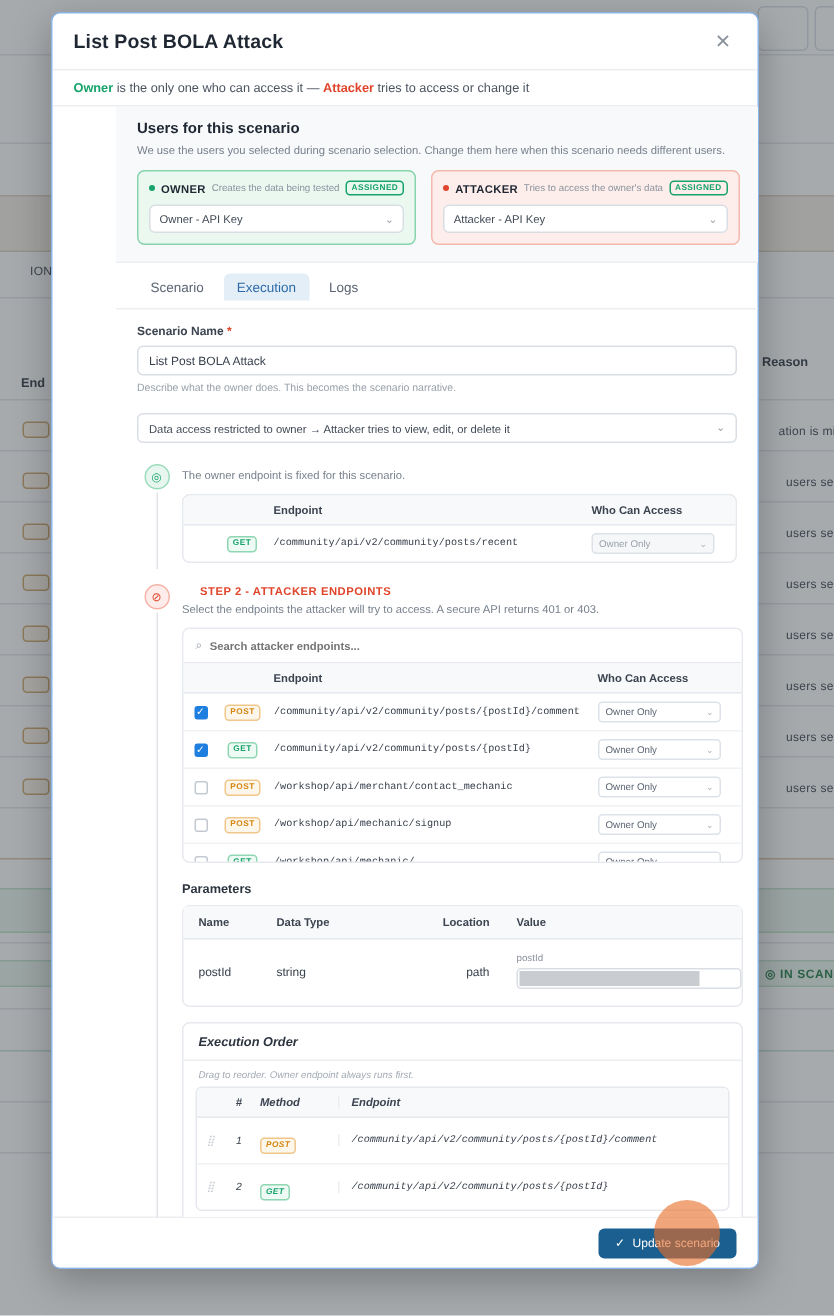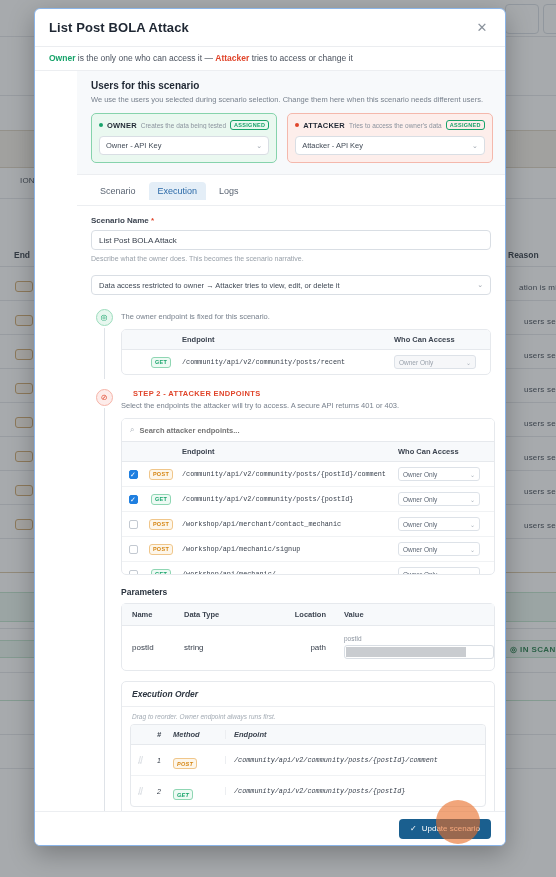--- a/index.html
+++ b/index.html
@@ -321,21 +321,21 @@
     <div class="bg-toprow" style="top:36px;height:1px;"></div>
     <div class="bg-btnbox" style="left:505px;top:4px;width:34px;height:30px;"></div>
     <div class="bg-btnbox" style="left:543px;top:4px;width:26px;height:30px;"></div>
     <div class="bg-toprow" style="top:95px;"></div>
 
     <div class="bg-band" style="top:130px;height:38px;"></div>
     <div class="bg-text" style="left:4px;top:176px;">ION</div>
 
     <div class="bg-toprow" style="top:198px;"></div>
     <div class="bg-head" style="left:14px;top:250px;">End</div>
-    <div class="bg-head" style="left:508px;top:250px;">Reason</div>
+    <div class="bg-head" style="left:508px;top:236px;">Reason</div>
     <div class="bg-toprow" style="top:266px;"></div>
 
     <div class="bg-chip" style="left:15px;top:281px;width:18px;height:11px;"></div>
     <div class="bg-text" style="left:503px;top:283px;">ation is missing</div>
     <div class="bg-toprow" style="top:300px;"></div>
 
     <div class="bg-chip" style="left:15px;top:315px;width:18px;height:11px;"></div>
     <div class="bg-text" style="left:508px;top:317px;">users selected</div>
     <div class="bg-toprow" style="top:334px;"></div>
 

